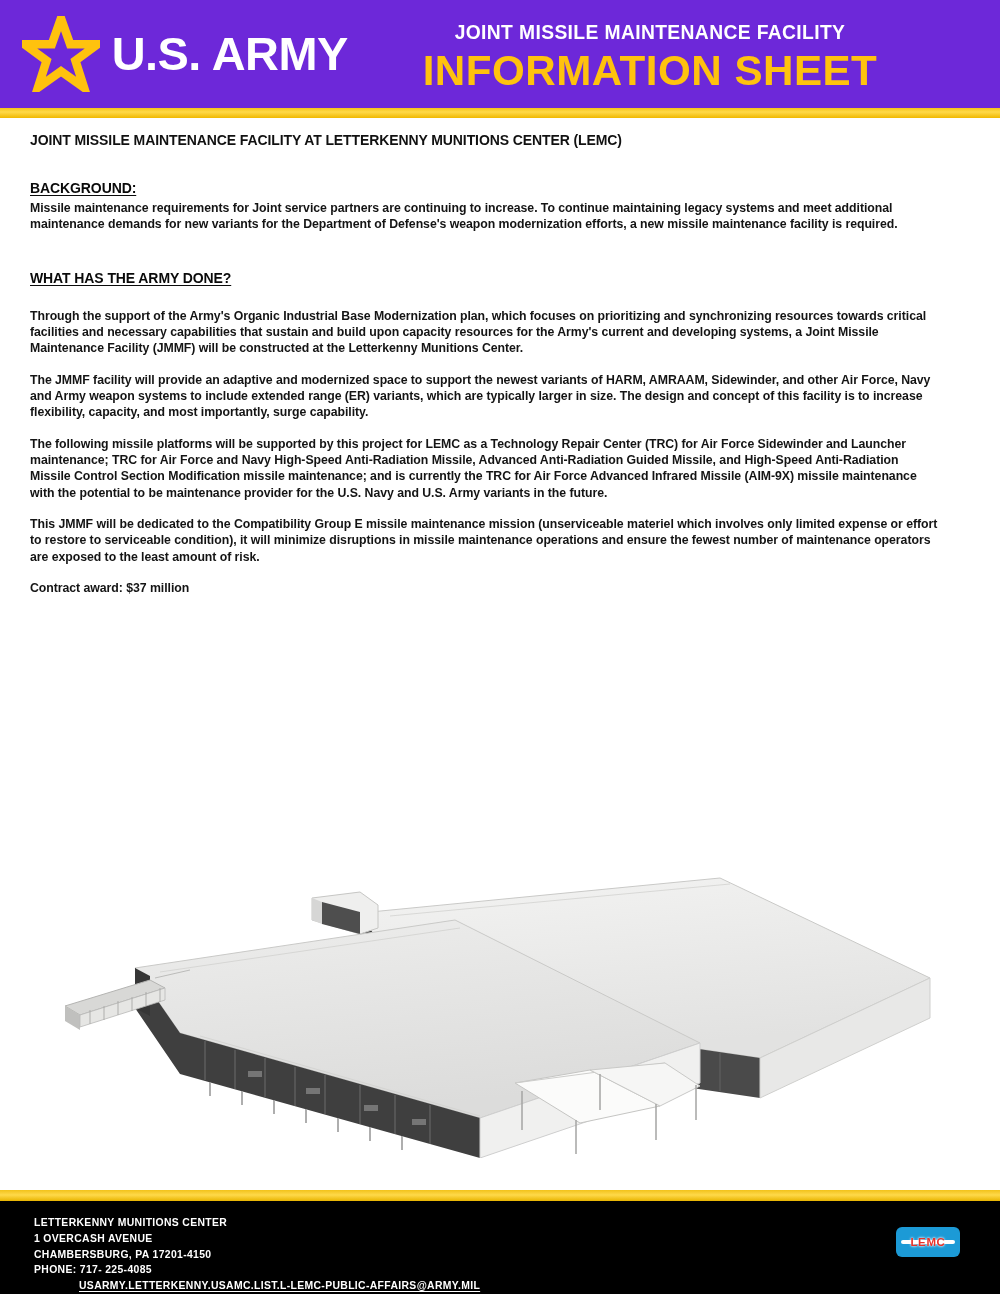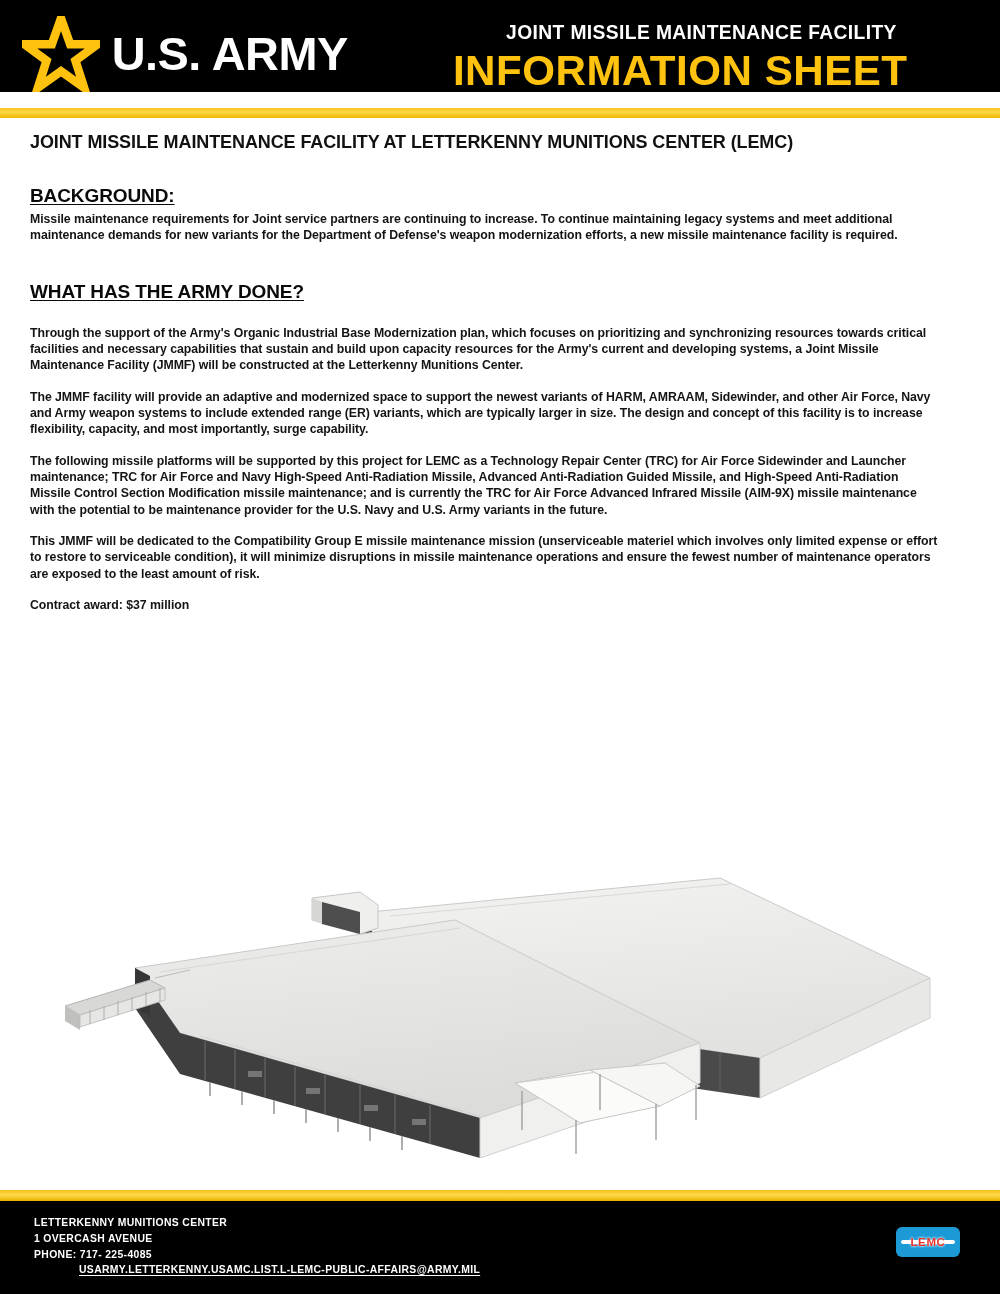--- a/index.html
+++ b/index.html
@@ -23,22 +23,22 @@
     background: #ffffff;
     box-sizing: border-box;
   }
 
   
   .header-bar {
     position: absolute;
     left: 0;
     top: 0;
     width: 1000px;
-    height: 92px;
-    background: #000000;
+    height: 108px;
+    background: #6d28d9;
     overflow: hidden;
   }
   .header-gold-stripe {
     position: absolute;
     left: 0;
     top: 108px;
     width: 1000px;
     height: 10px;
     background: #FFC20E;
     background: linear-gradient(to bottom, #f5c518 0%, #ffd94a 40%, #f0b800 100%);
@@ -62,23 +62,23 @@
     font-family: "Liberation Sans", sans-serif;
     font-size: 46px;
     font-weight: bold;
     letter-spacing: -0.5px;
     transform: scaleX(1.02);
     line-height: 1;
     white-space: nowrap;
   }
   .header-right {
     position: absolute;
-    right: 87px;
+    right: 80px;
     top: 20px;
-    text-align: right;
+    text-align: center;
     width: 540px;
   }
   .hdr-kicker {
     color: #ffffff;
     font-size: 20.5px;
     font-weight: bold;
     letter-spacing: 0.4px;
     font-family: "Liberation Sans", sans-serif;
     transform: scaleX(0.94);
     white-space: nowrap;
@@ -96,29 +96,29 @@
   }
 
   
   .content {
     position: absolute;
     left: 30px;
     top: 132px;
     width: 912px;
   }
   .doc-title {
-    font-size: 18px;
+    font-size: 14px;
     font-weight: bold;
     letter-spacing: -0.1px;
     margin: 0 0 32px 0;
     color: #111111;
     font-family: "Liberation Sans", sans-serif;
   }
   .sec-head {
-    font-size: 19px;
+    font-size: 14px;
     font-weight: bold;
     text-decoration: underline;
     text-underline-offset: 2px;
     margin: 0 0 4px 0;
     letter-spacing: -0.1px;
     color: #0a0a0a;
     font-family: "Liberation Sans", sans-serif;
   }
   .sec-head.spaced-before { }
   p.para {
@@ -360,20 +360,21 @@
         <line x1="540" y1="216" x2="540" y2="252"></line>
       </g>
     </svg>
   </div>
 
   <div class="footer-gold-stripe"></div>
   <div class="footer-bar">
     <div class="footer-text">
       <div>LETTERKENNY MUNITIONS CENTER</div>
       <div>1 OVERCASH AVENUE</div>
+      <div>CHAMBERSBURG, PA 17201-4150</div>
       <div>PHONE: 717- 225-4085</div>
       <div class="footer-email">USARMY.LETTERKENNY.USAMC.LIST.L-LEMC-PUBLIC-AFFAIRS@ARMY.MIL</div>
     </div>
 
     <div class="lemc-logo">
       <div class="lemc-logo-inner">
         <div class="lemc-bar"></div>
         <div class="lemc-text">LEMC</div>
       </div>
     </div>

